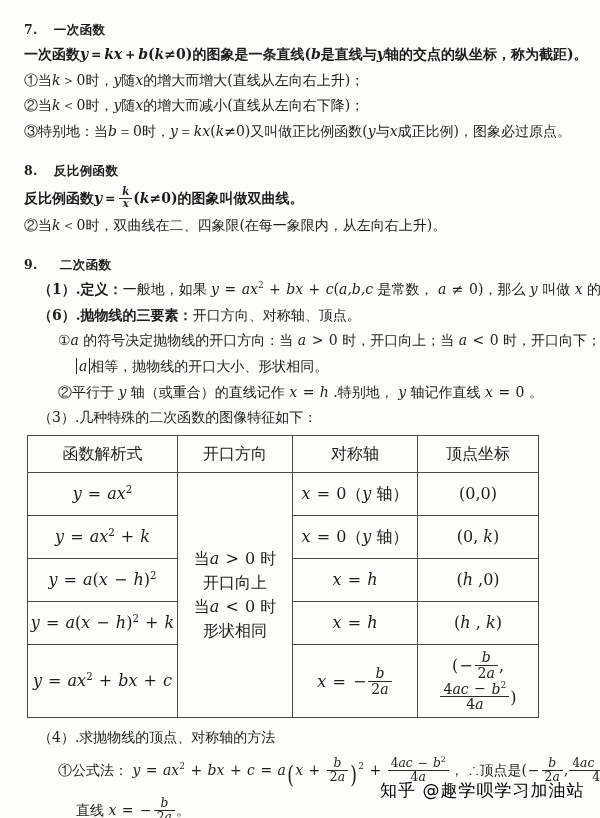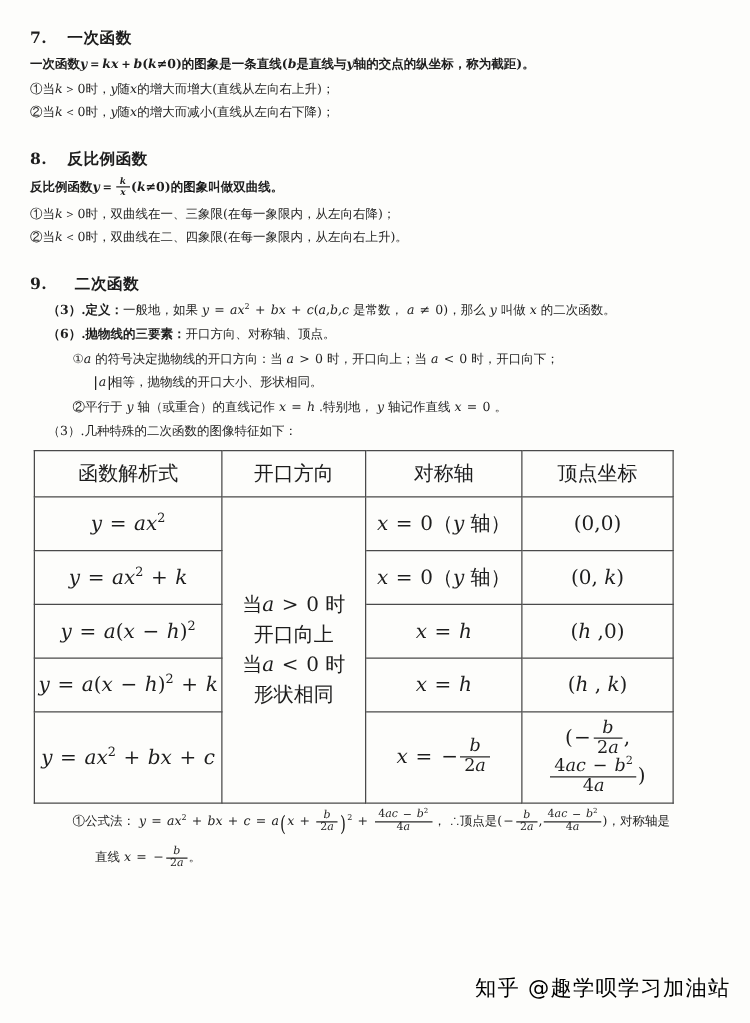--- a/index.html
+++ b/index.html
@@ -24,21 +24,21 @@
     font-weight: bold;
     font-size: 12.5px;
     letter-spacing: 0.4px;
     margin: 0 0 7px 0;
     line-height: 1.2;
   }
   .sec-head .num { margin-right: 6px; }
   .sec-head .gap { display: inline-block; width: 10px; }
 
   .line {
-    font-size: 10px;
+    font-size: 14px;
     line-height: 1.55;
     margin: 0 0 4px 0;
     white-space: nowrap;
   }
   .line.bold { font-weight: bold; }
   .line.indent1 { padding-left: 14px; }
   .line.indent2 { padding-left: 34px; }
   .line.indent3 { padding-left: 52px; }
   .spacer-16 { height: 16px; }
 
@@ -122,49 +122,49 @@
 
     <div class="line bold">
       一次函数<span class="mi">y</span><span class="mo">＝</span><span class="mi">kx</span><span class="mo">＋</span><span class="mi">b</span>(<span class="mi">k</span>≠0)的图象是一条直线(<span class="mi">b</span>是直线与<span class="mi">y</span>轴的交点的纵坐标，称为截距)。
     </div>
     <div class="line">
       ①当<span class="mi">k</span><span class="mo">＞</span>0时，<span class="mi">y</span>随<span class="mi">x</span>的增大而增大(直线从左向右上升)；
     </div>
     <div class="line">
       ②当<span class="mi">k</span><span class="mo">＜</span>0时，<span class="mi">y</span>随<span class="mi">x</span>的增大而减小(直线从左向右下降)；
     </div>
+    <div class="line">
+      ③特别地：当<span class="mi">b</span><span class="mo">＝</span>0时，<span class="mi">y</span><span class="mo">＝</span><span class="mi">kx</span>(<span class="mi">k</span>≠0)又叫做正比例函数(<span class="mi">y</span>与<span class="mi">x</span>成正比例)，图象必过原点。
+    </div>
   </div>
 
   <div class="spacer-16"></div>
 
   <div>
     <div class="sec-head">
       <span class="num">8.</span><span class="gap"></span><span>反比例函数</span>
     </div>
 
     <div class="line bold" style="line-height:1.9">
       反比例函数<span class="mi">y</span><span class="mo">＝</span><span class="frac small"><span class="num-p"><span class="mi">k</span></span><span class="den-p"><span class="mi">x</span></span></span>(<span class="mi">k</span>≠0)的图象叫做双曲线。
     </div>
     <div class="line">
-      ①当<span class="mi">k</span><span class="mo">＞</span>0时，双曲线在一、三象限(在每一象限内，从左向右降)；
-    </div>
-    <div class="line">
       ②当<span class="mi">k</span><span class="mo">＜</span>0时，双曲线在二、四象限(在每一象限内，从左向右上升)。
     </div>
   </div>
 
   <div class="spacer-16"></div>
 
   <div>
     <div class="sec-head">
       <span class="num">9.</span><span class="gap" style="width:16px"></span><span>二次函数</span>
     </div>
 
     <div class="line indent1">
-      <b>（3）.定义：</b>一般地，如果 <span class="mi">y</span> <span class="mo">=</span> <span class="mi">ax</span><sup class="expn">2</sup> <span class="mo">+</span> <span class="mi">bx</span> <span class="mo">+</span> <span class="mi">c</span>(<span class="mi">a,b,c</span> 是常数， <span class="mi">a</span> <span class="mo">≠</span> 0)，那么 <span class="mi">y</span> 叫做 <span class="mi">x</span> 的二次函数。
+      <b>（1）.定义：</b>一般地，如果 <span class="mi">y</span> <span class="mo">=</span> <span class="mi">ax</span><sup class="expn">2</sup> <span class="mo">+</span> <span class="mi">bx</span> <span class="mo">+</span> <span class="mi">c</span>(<span class="mi">a,b,c</span> 是常数， <span class="mi">a</span> <span class="mo">≠</span> 0)，那么 <span class="mi">y</span> 叫做 <span class="mi">x</span> 的二次函数。
     </div>
 
     <div class="line indent1">
       <b>（6）.抛物线的三要素：</b>开口方向、对称轴、顶点。
     </div>
     <div class="line indent2">
       ①<span class="mi">a</span> 的符号决定抛物线的开口方向：当 <span class="mi">a</span> <span class="mo">&gt;</span> 0 时，开口向上；当 <span class="mi">a</span> <span class="mo">&lt;</span> 0 时，开口向下；
     </div>
     <div class="line indent3">
       <span class="abs">a</span>相等，抛物线的开口大小、形状相同。
@@ -236,20 +236,21 @@
           <td class="lastrow">
             <span class="mi">x</span> <span class="mo">=</span> <span class="mo">−</span><span class="frac"><span class="num-p"><span class="mi">b</span></span><span class="den-p">2<span class="mi">a</span></span></span>
           </td>
           <td class="lastrow">
             (<span class="mo">−</span><span class="frac"><span class="num-p"><span class="mi">b</span></span><span class="den-p">2<span class="mi">a</span></span></span>,<span class="frac"><span class="num-p">4<span class="mi">ac</span> <span class="mo">−</span> <span class="mi">b</span><sup class="expn">2</sup></span><span class="den-p">4<span class="mi">a</span></span></span>)
           </td>
         </tr>
       </tbody>
     </table>
 
+    <div class="line indent1" style="margin-top:9px">（4）.求抛物线的顶点、对称轴的方法</div>
 
     <div class="line indent2" style="line-height:2.5; margin-top:2px">
       ①公式法：&nbsp;<span class="mi">y</span> <span class="mo">=</span> <span class="mi">ax</span><sup class="expn">2</sup> <span class="mo">+</span> <span class="mi">bx</span> <span class="mo">+</span> <span class="mi">c</span> <span class="mo">=</span> <span class="mi">a</span><span class="bigparen">(</span><span class="mi">x</span> <span class="mo">+</span> <span class="frac"><span class="num-p"><span class="mi">b</span></span><span class="den-p">2<span class="mi">a</span></span></span><span class="bigparen">)</span><sup class="expn">2</sup> <span class="mo">+</span> <span class="frac"><span class="num-p">4<span class="mi">ac</span> <span class="mo">−</span> <span class="mi">b</span><sup class="expn">2</sup></span><span class="den-p">4<span class="mi">a</span></span></span>，&nbsp;∴顶点是(<span class="mo">−</span><span class="frac"><span class="num-p"><span class="mi">b</span></span><span class="den-p">2<span class="mi">a</span></span></span>,<span class="frac"><span class="num-p">4<span class="mi">ac</span> <span class="mo">−</span> <span class="mi">b</span><sup class="expn">2</sup></span><span class="den-p">4<span class="mi">a</span></span></span>)，对称轴是
     </div>
 
     <div class="line indent3" style="line-height:2.6">
       直线 <span class="mi">x</span> <span class="mo">=</span> <span class="mo">−</span><span class="frac"><span class="num-p"><span class="mi">b</span></span><span class="den-p">2<span class="mi">a</span></span></span>。
     </div>
 
   </div>

